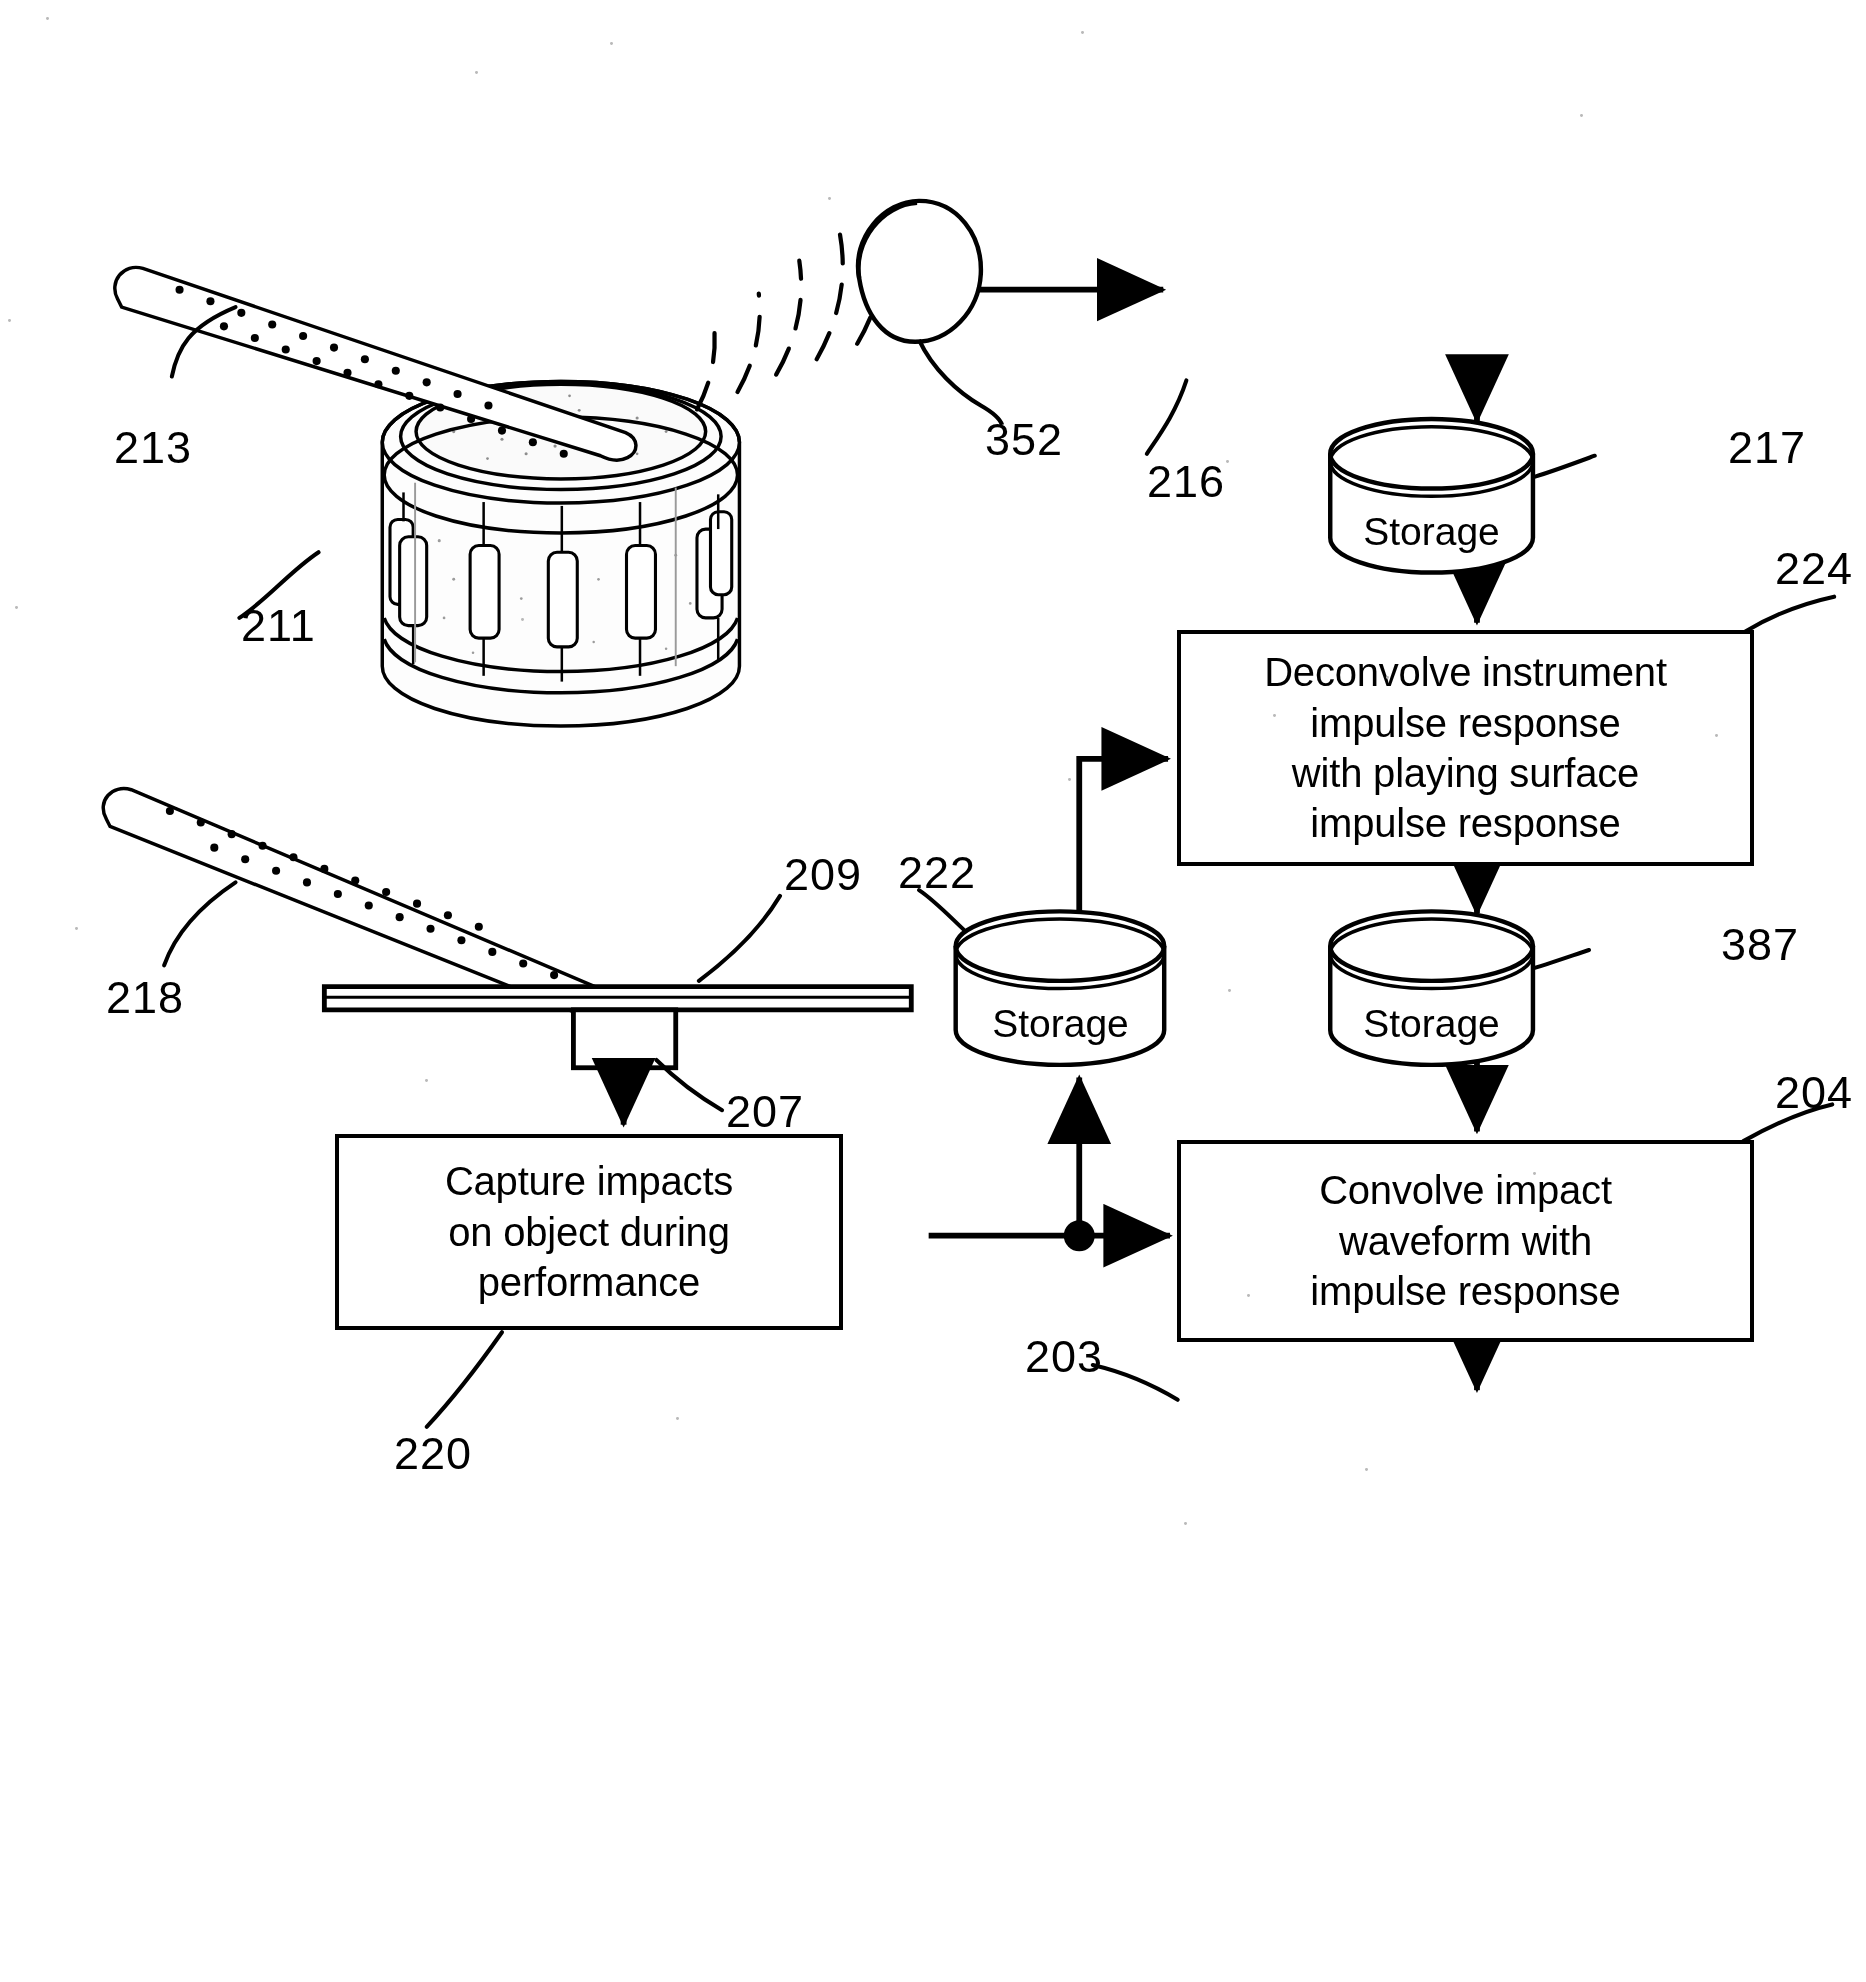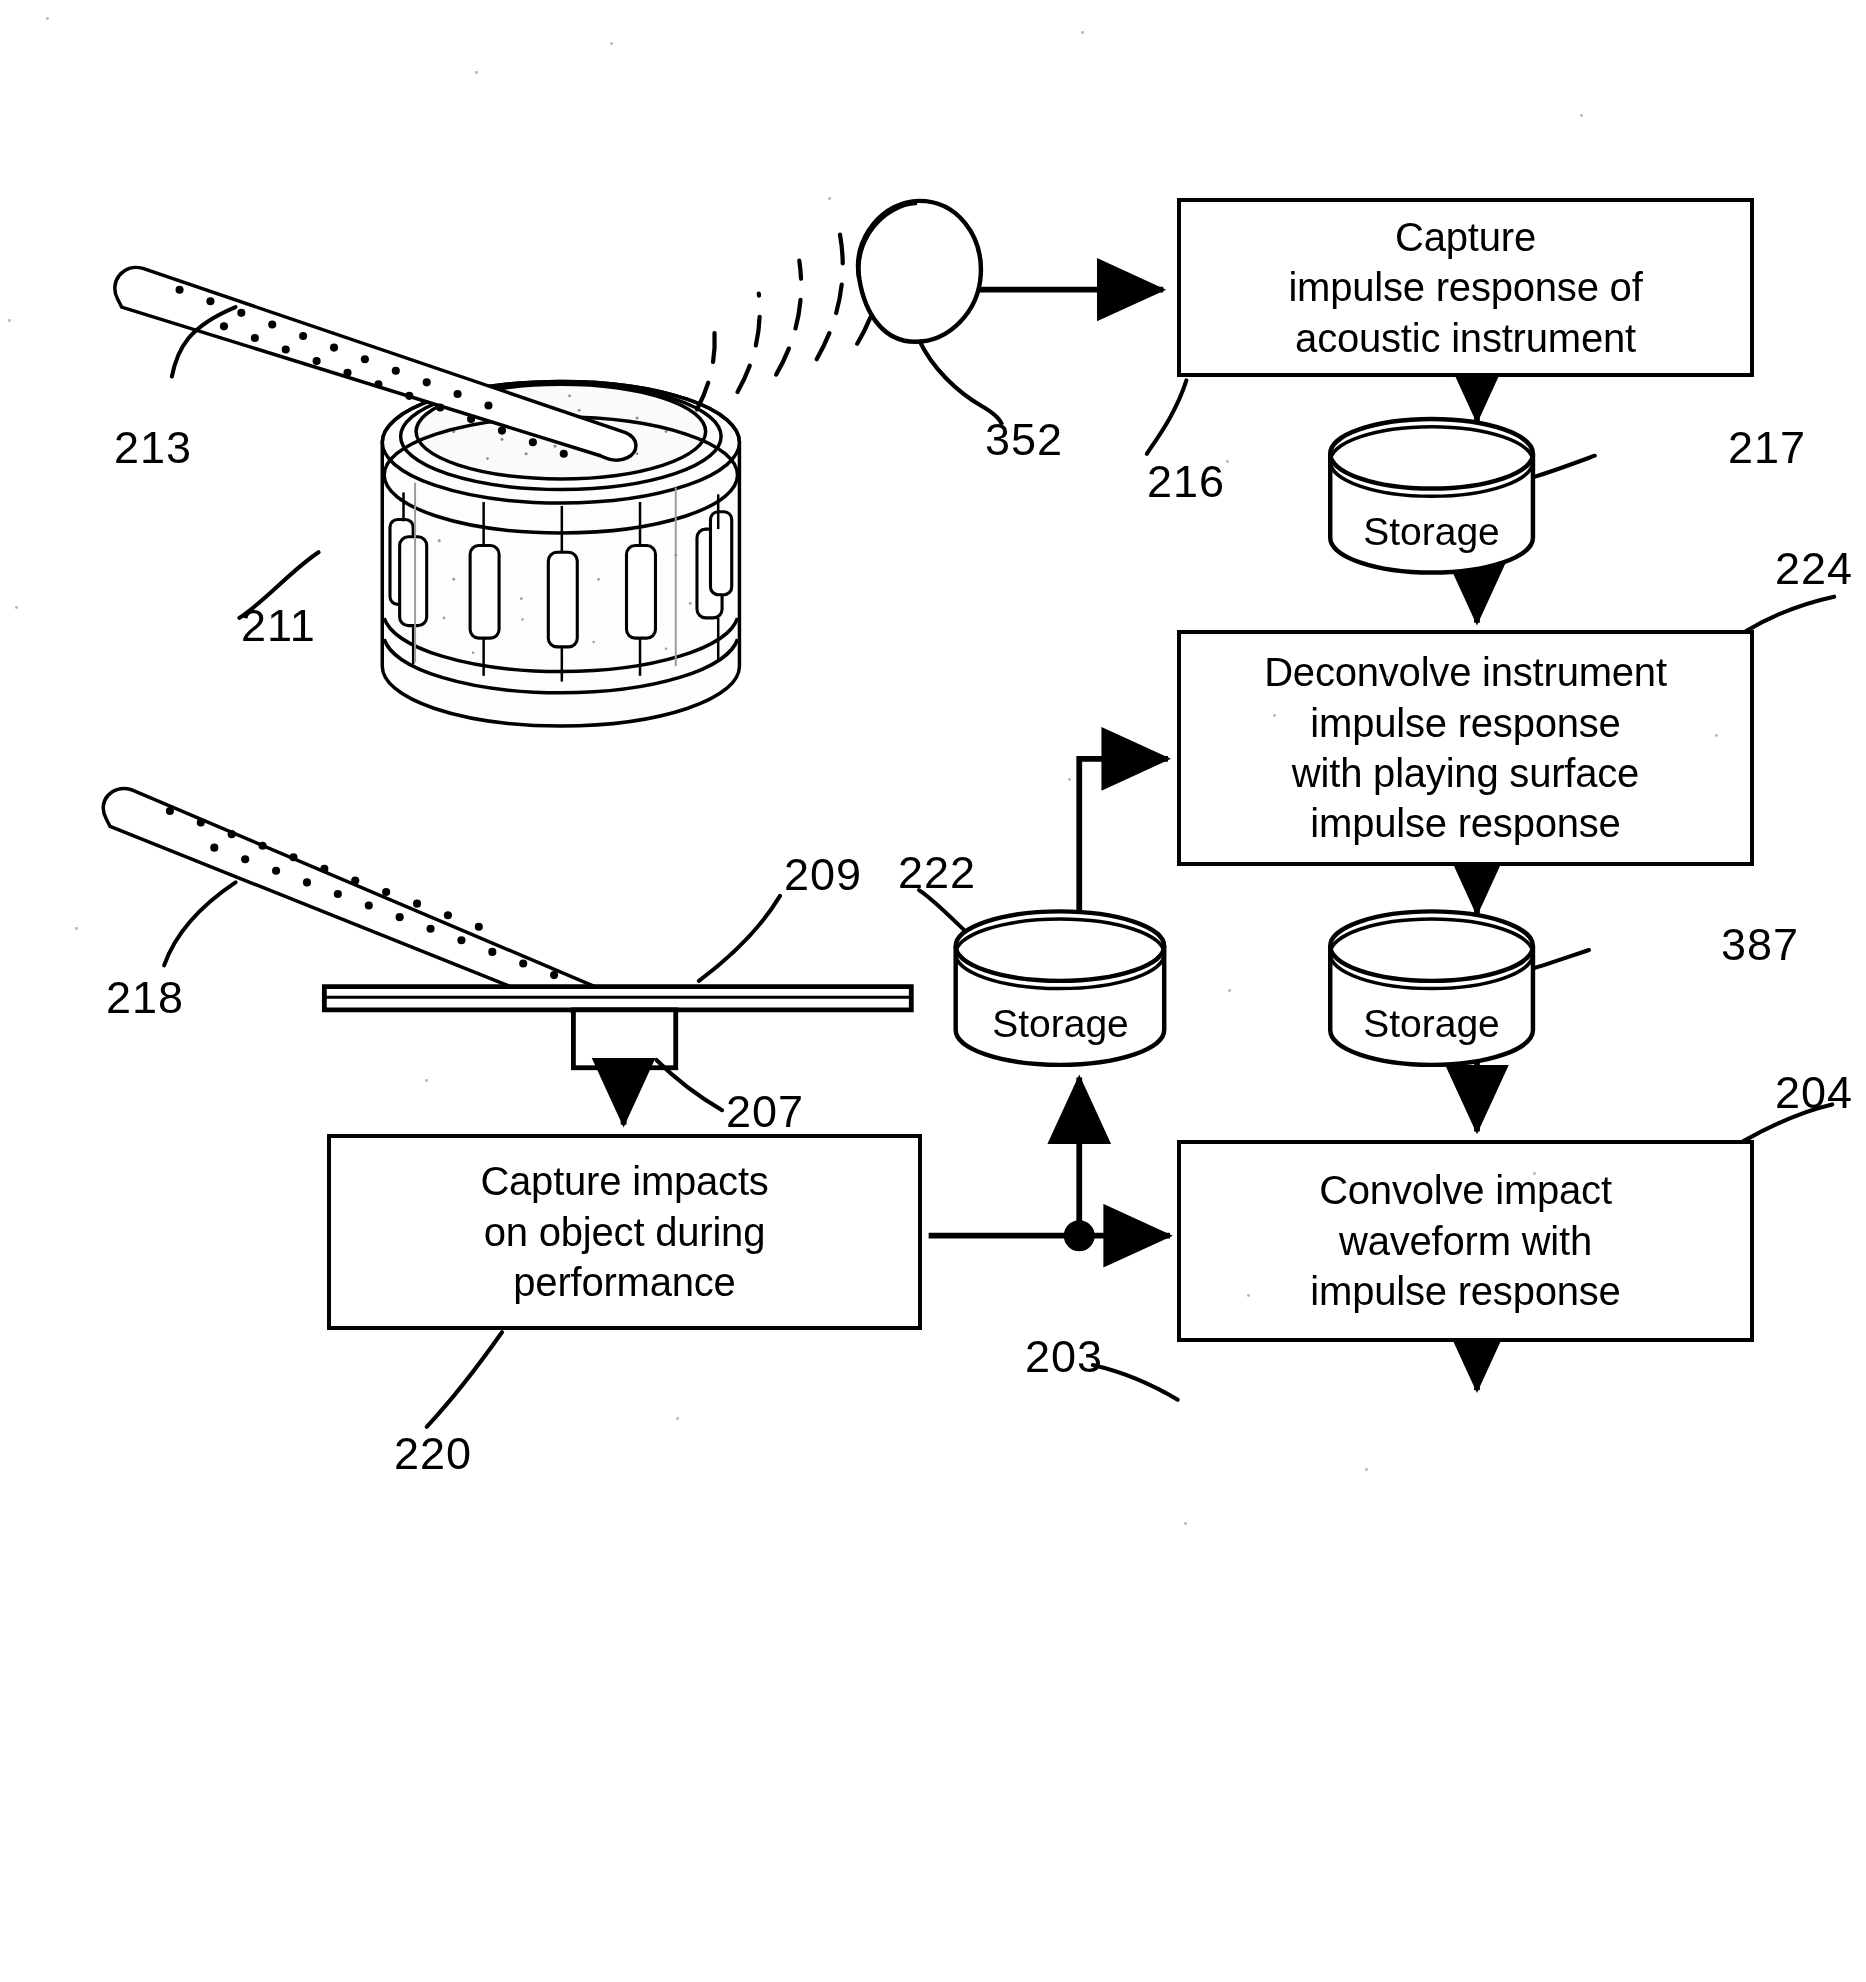--- a/index.html
+++ b/index.html
@@ -275,41 +275,36 @@
       <ellipse cx="1483" cy="988" rx="105" ry="36" fill="none" stroke-width="3.6"></ellipse>
     </g>
 
     <g fill="#fff" stroke="#000" stroke-width="4.6">
       <path d="M990,980 L990,1067 A108,36 0 0 0 1206,1067 L1206,980"></path>
       <ellipse cx="1098" cy="980" rx="108" ry="36"></ellipse>
       <ellipse cx="1098" cy="988" rx="108" ry="36" fill="none" stroke-width="3.6"></ellipse>
     </g>
   </svg>
 
-  <div class="pbox" style="left:1177px; top:198px; width:577px; height:179px;">
-    <span class="txt">Capture
-impulse response of
-acoustic instrument</span>
-  </div>
 
   <div class="pbox" style="left:1177px; top:630px; width:577px; height:236px;">
     <span class="txt">Deconvolve instrument
 impulse response
 with playing surface
 impulse response</span>
   </div>
 
   <div class="pbox" style="left:1177px; top:1140px; width:577px; height:202px;">
     <span class="txt">Convolve impact
 waveform with
 impulse response</span>
   </div>
 
 
-  <div class="pbox" style="left:327px; top:1134px; width:595px; height:196px;">
+  <div class="pbox" style="left:335px; top:1134px; width:508px; height:196px;">
     <span class="txt">Capture impacts
 on object during
 performance</span>
   </div>
 
   <div class="store-label" style="left:1330px; top:512px; width:203px;">Storage</div>
   <div class="store-label" style="left:1330px; top:1004px; width:203px;">Storage</div>
   <div class="store-label" style="left:956px; top:1004px; width:209px;">Storage</div>
 
   <div class="ref" style="left:114px; top:425px;">213</div>

